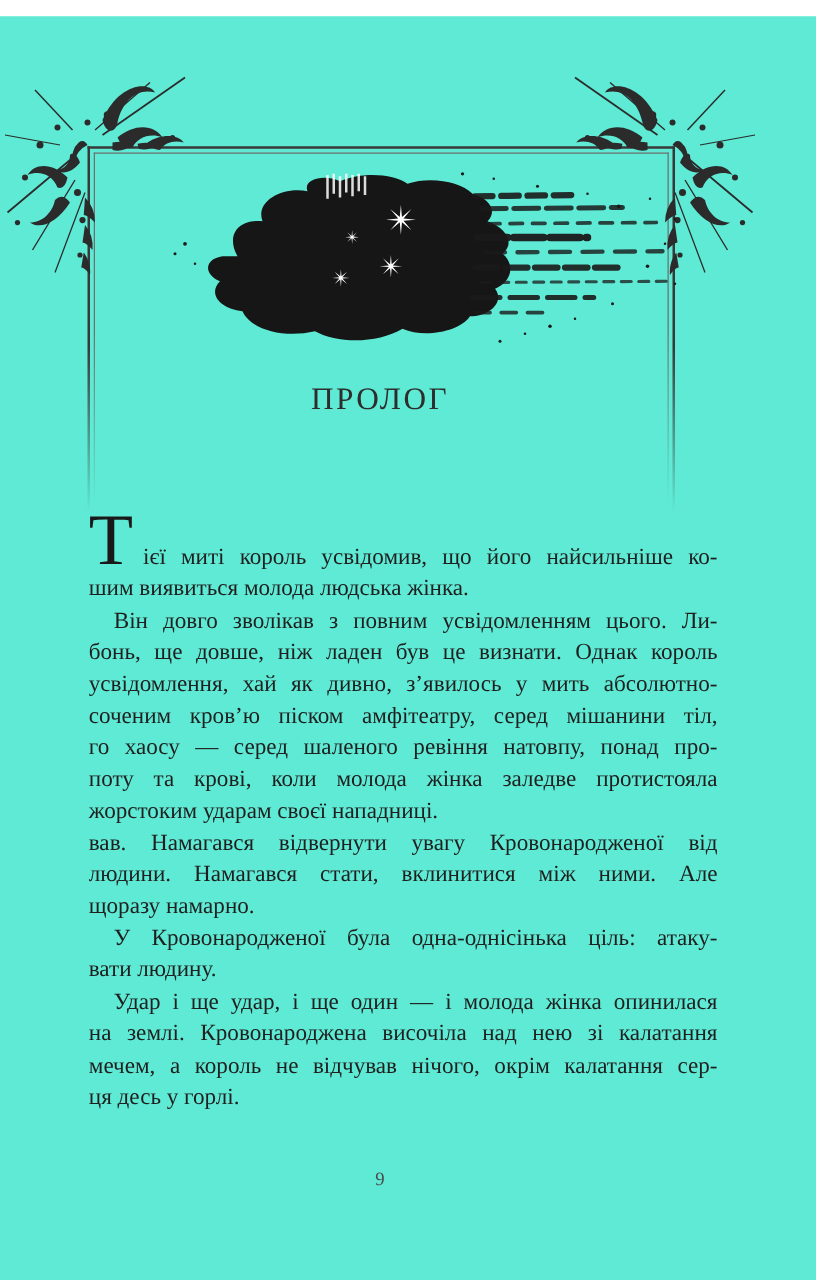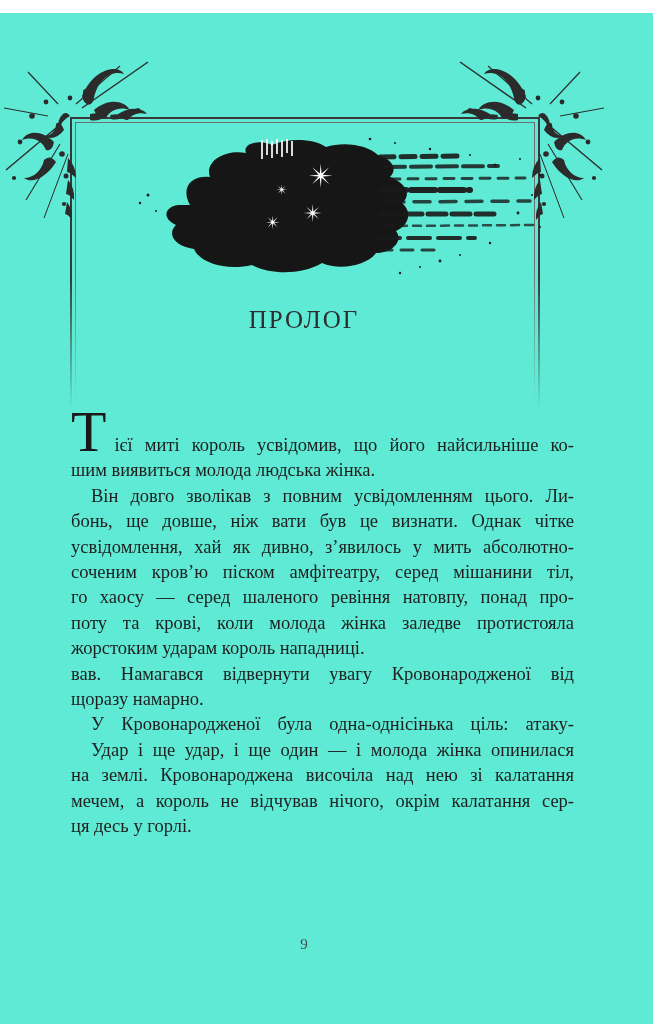--- a/index.html
+++ b/index.html
@@ -168,33 +168,35 @@
 
   <div class="title">ПРОЛОГ</div>
 
   <div class="textblock">
     <p>
       <span class="ln"><span class="dropcap">Т</span><span>ієї миті король усвідомив, що його найсильніше ко-</span></span>
       <span class="ln end">шим виявиться молода людська жінка.</span>
     </p>
     <p>
       <span class="ln ind">Він довго зволікав з повним усвідомленням цього. Ли-</span>
-      <span class="ln">бонь, ще довше, ніж вати був це визнати. Однак чітке</span>
+      <span class="ln">бонь, ще довше, ніж ладен був це визнати. Однак король</span>
       <span class="ln">усвідомлення, хай як дивно, з’явилось у мить абсолютно-</span>
       <span class="ln">соченим кров’ю піском амфітеатру, серед мішанини тіл,</span>
       <span class="ln">го хаосу — серед шаленого ревіння натовпу, понад про-</span>
       <span class="ln">поту та крові, коли молода жінка заледве протистояла</span>
-      <span class="ln end">жорстоким ударам король нападниці.</span>
+      <span class="ln end">жорстоким ударам своєї нападниці.</span>
     </p>
     <p>
       <span class="ln">вав. Намагався відвернути увагу Кровонародженої від</span>
+      <span class="ln">людини. Намагався стати, вклинитися між ними. Але</span>
       <span class="ln end">щоразу намарно.</span>
     </p>
     <p>
       <span class="ln ind">У Кровонародженої була одна-однісінька ціль: атаку-</span>
+      <span class="ln end">вати людину.</span>
     </p>
     <p>
       <span class="ln ind">Удар і ще удар, і ще один — і молода жінка опинилася</span>
       <span class="ln">на землі. Кровонароджена височіла над нею зі калатання</span>
       <span class="ln">мечем, а король не відчував нічого, окрім калатання сер-</span>
       <span class="ln end">ця десь у горлі.</span>
     </p>
   </div>
 
   <div class="pagenum">9</div>

